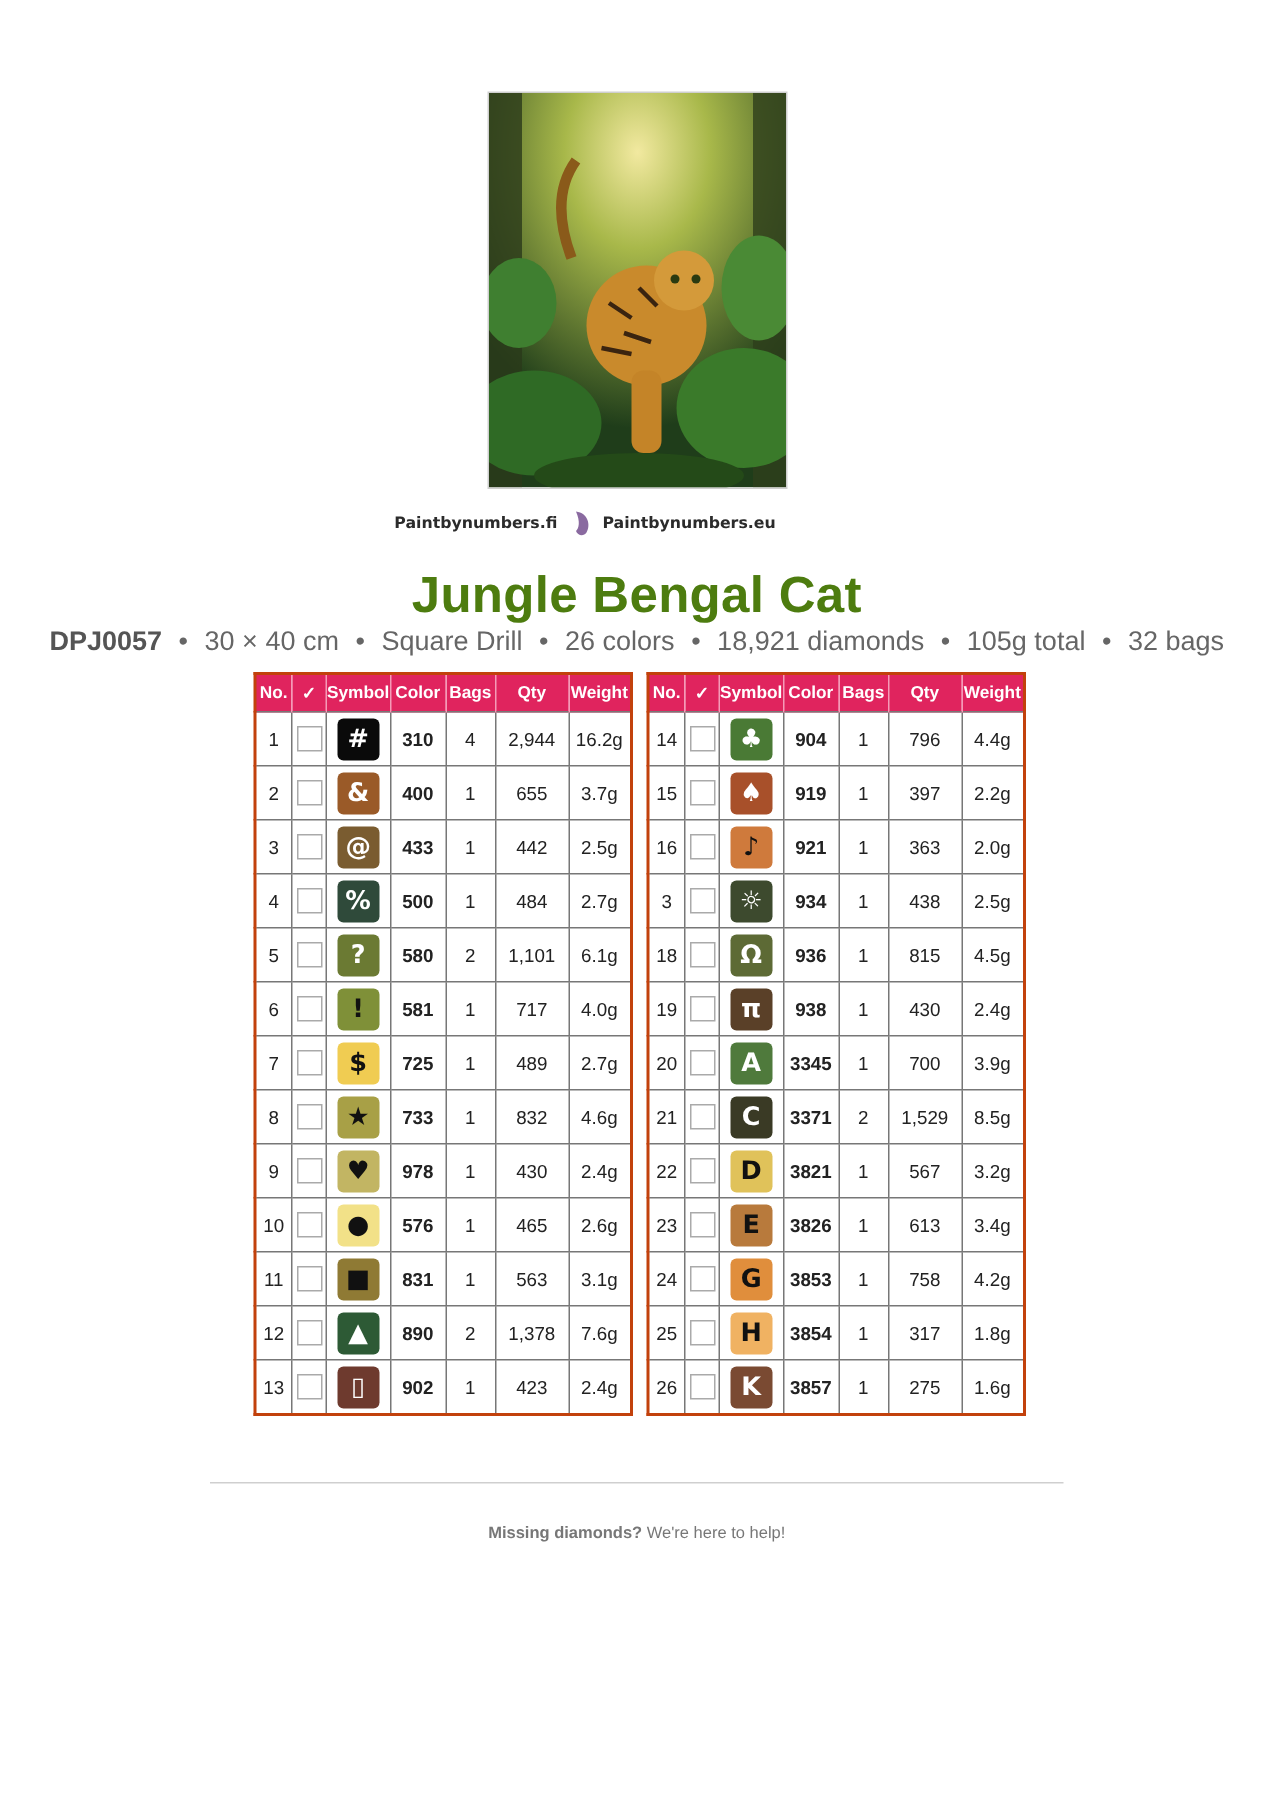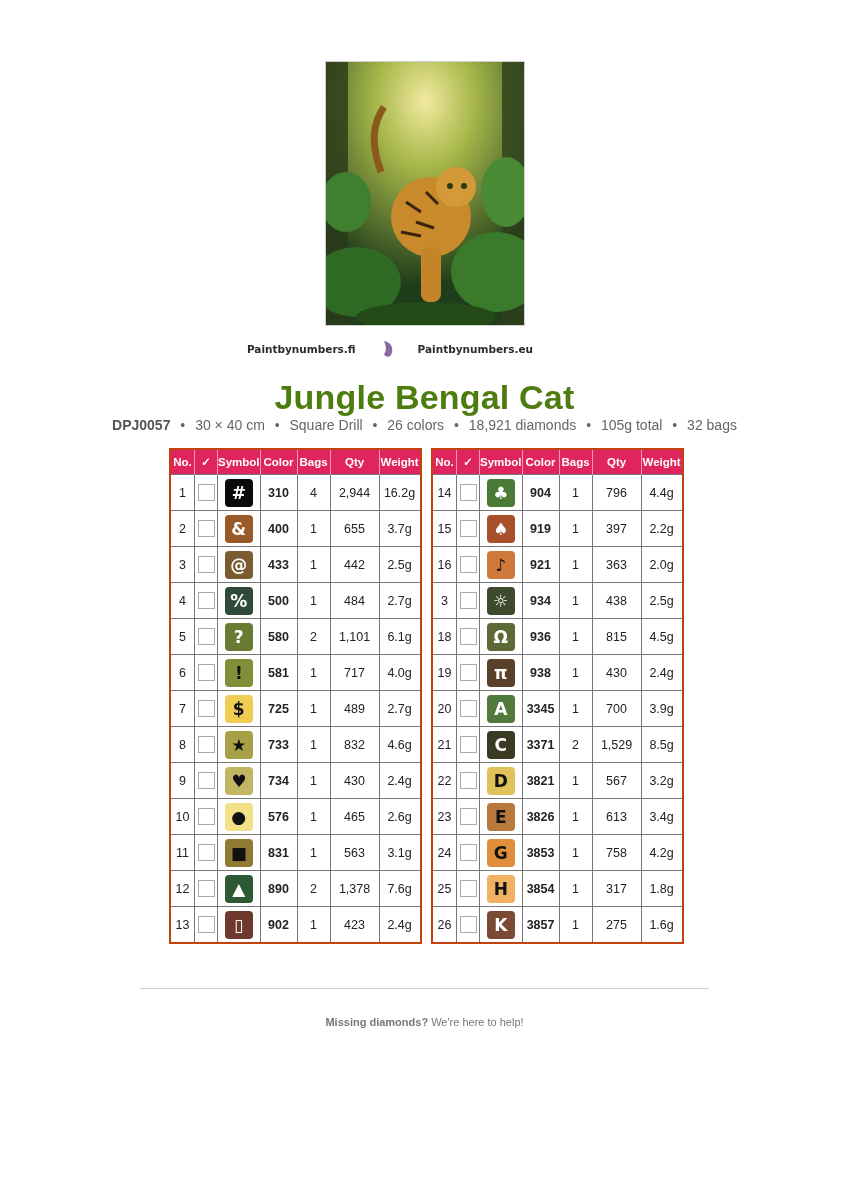--- a/index.html
+++ b/index.html
@@ -1,22 +1,22 @@
 <!DOCTYPE html>
 <html><head>
 <meta charset="utf-8">
 <style>
   html, body { margin:0; padding:0; background:#ffffff; }
   body { width:849px; height:1200px; position:relative; font-family:"Liberation Sans", sans-serif; color:#111; overflow:hidden; }
   .artwork { position:absolute; left:325px; top:61px; width:198px; height:263px; overflow:hidden; border:1px solid #cfcfcf; }
   .artwork svg { display:block; }
-  .brands { position:absolute; top:340px; left:0; width:780px; display:flex; justify-content:center; align-items:center; gap:24px; font-family:"DejaVu Sans", sans-serif; font-weight:bold; font-size:10.5px; color:#2b2b2b; }
+  .brands { position:absolute; top:340px; left:0; width:780px; display:flex; justify-content:center; align-items:center; gap:8px; font-family:"DejaVu Sans", sans-serif; font-weight:bold; font-size:10.5px; color:#2b2b2b; }
   .brands .drop { width:14px; height:18px; }
   .title { position:absolute; top:378px; left:0; width:849px; text-align:center; font-size:34px; font-weight:bold; color:#4d7c0f; letter-spacing:0.2px; }
-  .meta { position:absolute; top:417px; left:0; width:849px; text-align:center; font-size:14px; color:#666; }
+  .meta { position:absolute; top:417px; left:0; width:849px; text-align:center; font-size:18px; color:#666; }
   .meta .sku { font-weight:bold; color:#555; }
   .meta .dot { margin:0 6px; }
   table.legend { position:absolute; top:448px; border-collapse:collapse; border:2px solid #c2410c; font-size:12px; }
   table.legend.left { left:169px; }
   table.legend.right { left:431px; }
   table.legend th { background:#e0245e; color:#fff; font-weight:bold; height:24px; padding:0; border-left:1px solid #f59ab7; font-size:11.5px; }
   table.legend th:first-child { border-left:none; }
   table.legend td { border:1px solid #777; height:35px; padding:0; text-align:center; color:#222; font-size:12.5px; }
   table.legend tr td:first-child { border-left:none; }
   table.legend tr td:last-child { border-right:none; }
@@ -168,21 +168,21 @@
         <td class="c-sym"><span class="chip" style="background: rgb(168, 160, 70); color: rgb(17, 17, 17);">★</span></td>
         <td class="c-col">733</td>
         <td class="c-bags">1</td>
         <td class="c-qty">832</td>
         <td class="c-wt">4.6g</td>
       </tr>
       <tr>
         <td class="c-no">9</td>
         <td class="c-chk"><span class="chk"></span></td>
         <td class="c-sym"><span class="chip" style="background: rgb(194, 181, 99); color: rgb(17, 17, 17);">♥</span></td>
-        <td class="c-col">734</td>
+        <td class="c-col">978</td>
         <td class="c-bags">1</td>
         <td class="c-qty">430</td>
         <td class="c-wt">2.4g</td>
       </tr>
       <tr>
         <td class="c-no">10</td>
         <td class="c-chk"><span class="chk"></span></td>
         <td class="c-sym"><span class="chip" style="background: rgb(242, 225, 136); color: rgb(17, 17, 17);">●</span></td>
         <td class="c-col">576</td>
         <td class="c-bags">1</td>

